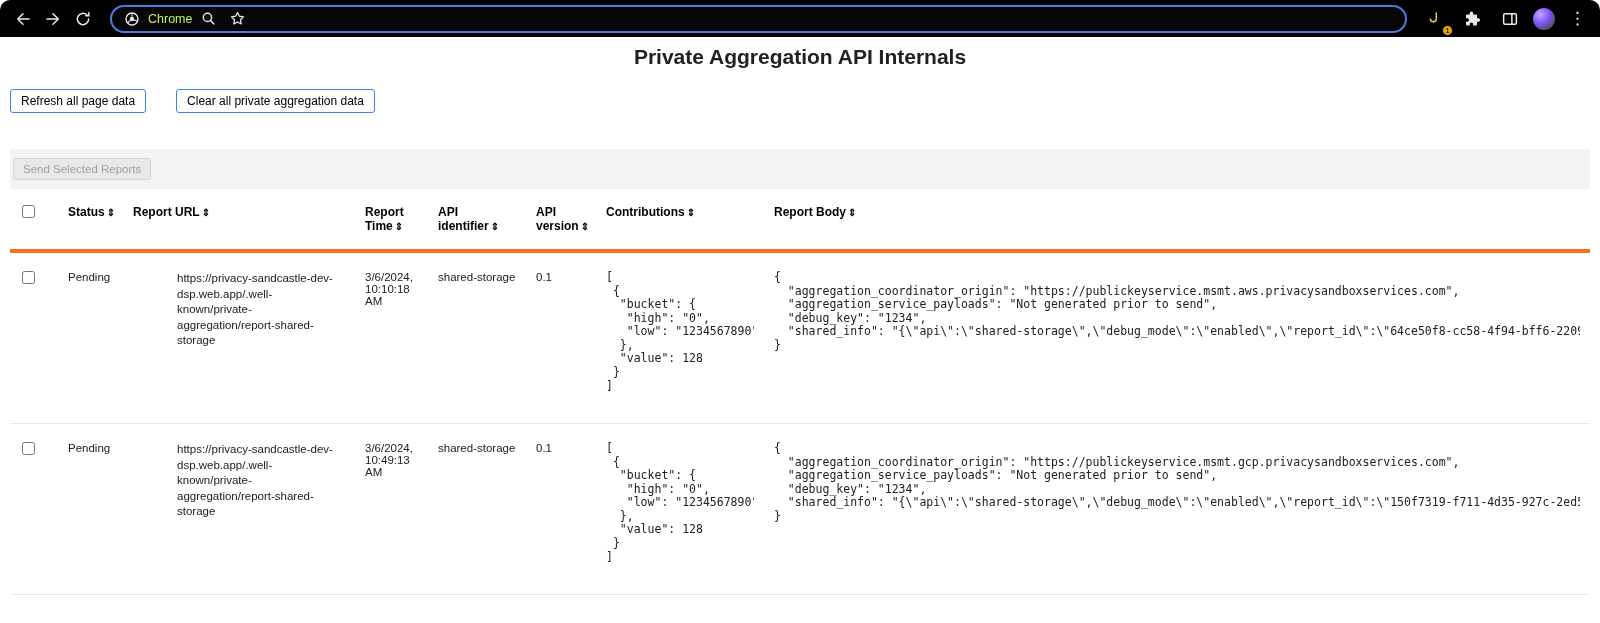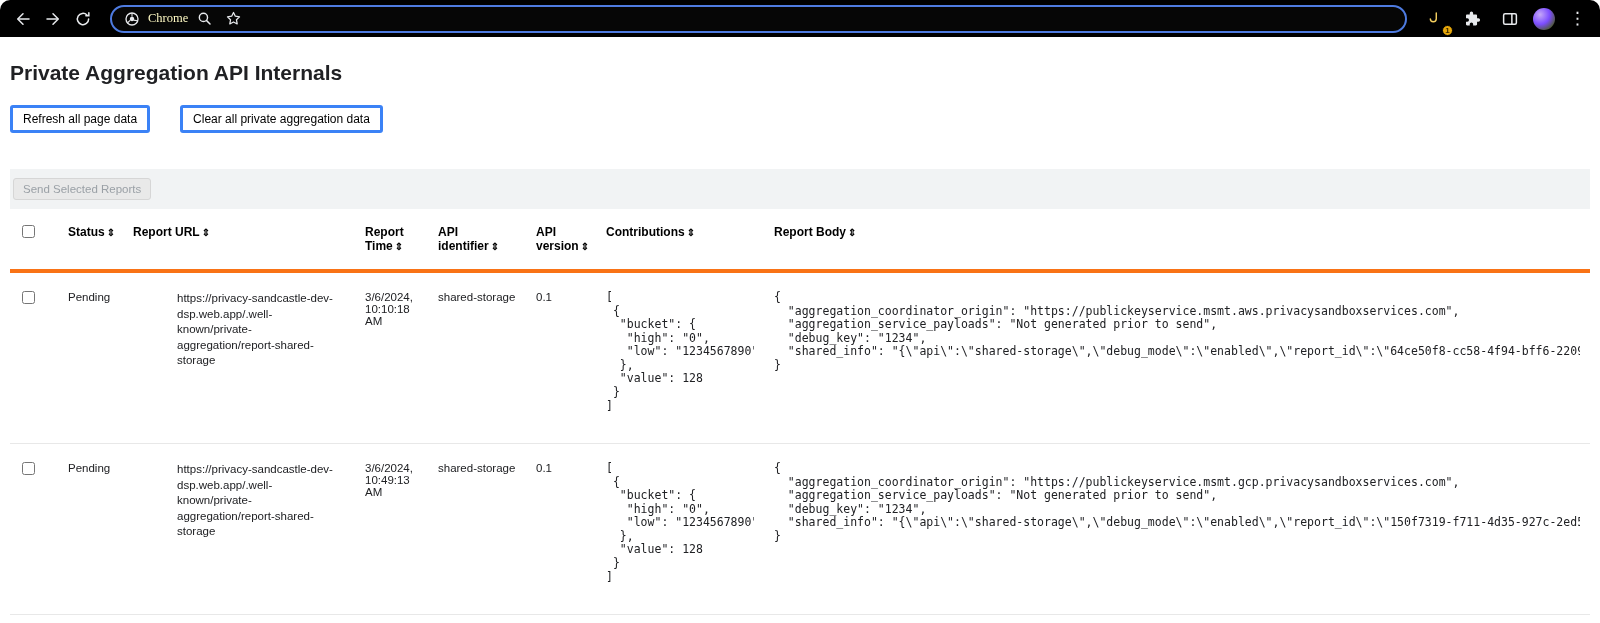--- a/index.html
+++ b/index.html
@@ -25,21 +25,21 @@
   }
   .tb-btn svg { display:block; }
   .omnibox {
     flex:1 1 auto; min-width:0;
     display:flex; align-items:center; gap:8px;
     height:28px; margin:0 12px; padding:0 12px;
     background:#060606;
     border:2px solid #4e7be0;
     border-radius:15px;
   }
-  .omni-label { color:#fef9c3; font-size:12.5px; font-weight:500; white-space:nowrap;font-family:Liberation Serif, serif; }
+  .omni-label { color:#bef264; font-size:12.5px; font-weight:500; white-space:nowrap; }
   .omni-url   { color:#d7dadd; font-size:12.5px; white-space:nowrap; overflow:hidden; flex:1 1 auto; }
   .omni-right { display:flex; align-items:center; gap:12px; flex:0 0 auto; }
   .right-cluster { display:flex; align-items:center; gap:8px; flex:0 0 auto; }
   .badge-wrap { position:relative; }
   .badge {
     position:absolute; bottom:-2px; right:-4px;
     background:#e8a80a; color:#3a2a00;
     font-size:8px; font-weight:bold; line-height:10px;
     height:11px; min-width:11px; padding:0 2px;
     border-radius:6px; text-align:center;
@@ -50,25 +50,25 @@
     background: radial-gradient(circle at 32% 30%, #c5a8f8 0%, #7c4dff 45%, #4c5a2e 80%, #2e3b1e 100%);
     border:none; padding:0; cursor:pointer;
   }
   .menu-dots {
     color:#e8eaed; font-size:17px; line-height:1;
     background:none; border:none; padding:2px 6px; cursor:pointer;
   }
 
   
   .content { padding:0 10px; }
-  h1.page-title { font-size:21px; font-weight:700; color:#202124; margin:24px 0 20px; }
+  h1.page-title { font-size:21px; font-weight:700; color:#202124; margin:8px 0 20px;text-align:center; }
   .btn-row { display:flex; gap:30px; margin:0 0 36px; }
   button.std {
     font-family:inherit; font-size:12px; color:#000;
-    background:#ffffff; border:3px solid #3b82f6; border-radius:3px;
+    background:#ffffff; border:1px solid #3b82f6; border-radius:3px;
     padding:4px 10px; cursor:pointer;
   }
   h2.section-title { font-size:16.5px; font-weight:700; color:#000; margin:0 0 14px; }
   .table-toolbar { background:#f1f3f4; padding:9px 3px; }
   button.send {
     font-family:inherit; font-size:11.5px; color:#9aa0a6;
     background:#e9e9e9; border:1px solid #d6d6d6; border-radius:3px;
     padding:4px 9px;
   }
 

